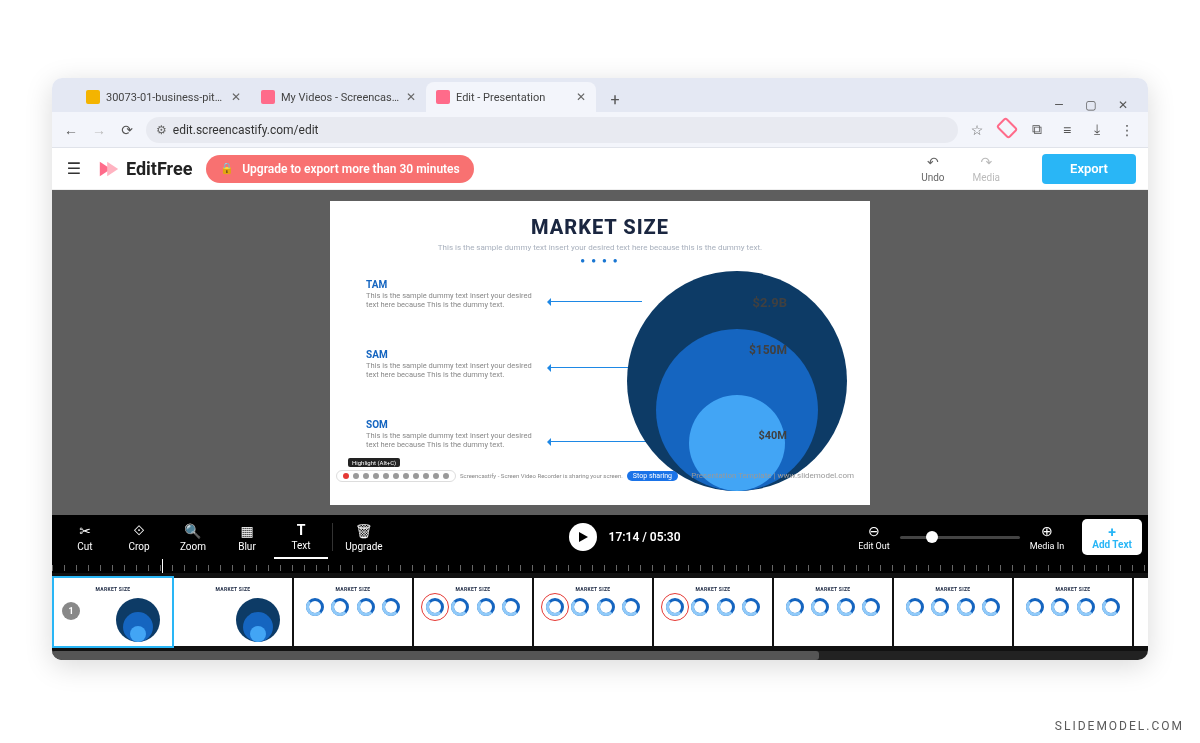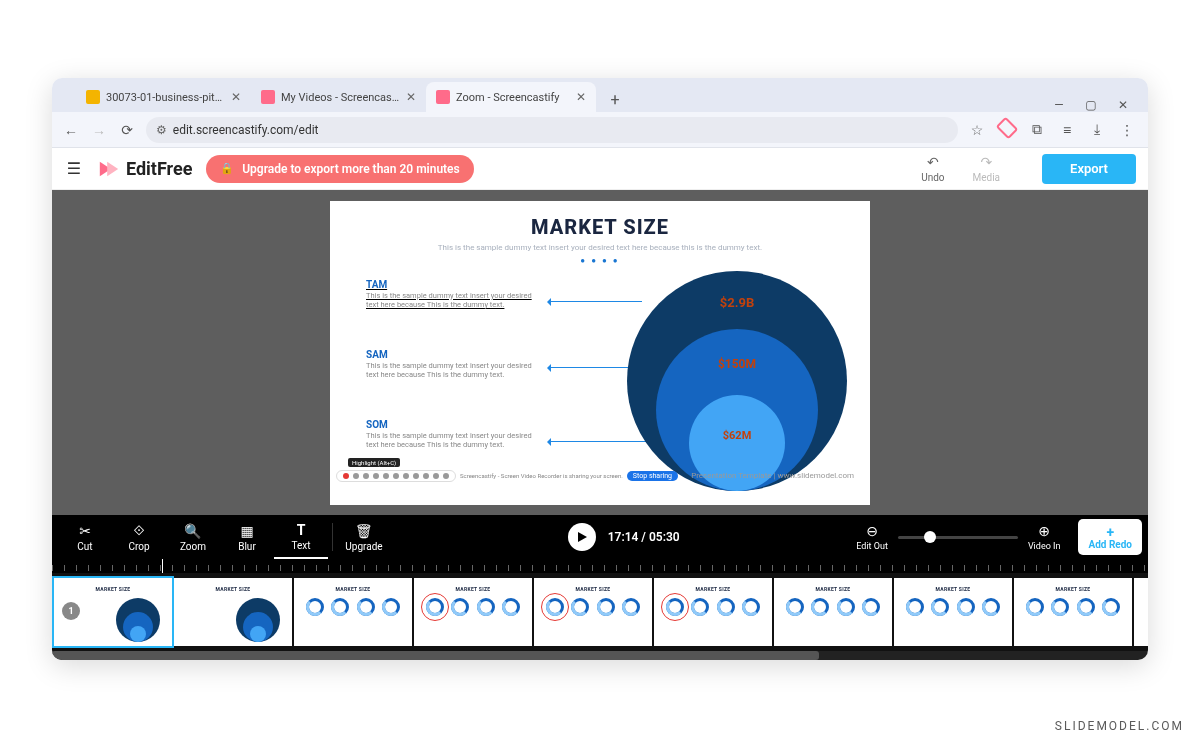--- a/index.html
+++ b/index.html
@@ -45,35 +45,35 @@
   
   .canvas-area { flex:1; background:#5e5e5e; display:flex; align-items:center; justify-content:center; min-height:0; }
   .slide { width:540px; height:304px; background:#fff; position:relative; font-family: Arial, sans-serif; }
   .slide-title { text-align:center; font-weight:800; font-size:20px; letter-spacing:1px; color:#1a2640; padding-top:14px; }
   .slide-sub { text-align:center; font-size:8px; color:#a8b0bd; margin-top:4px; }
   .dots { text-align:center; margin-top:4px; color:#1976d2; font-size:8px; letter-spacing:2px; }
   .slide-body { position:relative; height:230px; }
   .seg { position:absolute; width:170px; }
   .seg-label { font-size:10px; font-weight:700; color:#1565c0; }
   .seg-text { font-size:7.5px; color:#888; line-height:1.3; margin-top:1px; }
-  .seg1 { top:14px; left:36px;text-decoration:underline; }
+  .seg1 { top:14px; left:36px; }
   .seg2 { top:84px; left:36px; }
   .seg3 { top:154px; left:36px; }
   .arrow { position:absolute; height:1px; background:#1e88e5; }
   .arrow::before { content:""; position:absolute; left:-5px; top:-3px; border:4px solid transparent; border-right-color:#1e88e5; }
   .a1 { top:36px; left:218px; width:94px; }
   .a2 { top:102px; left:218px; width:108px; }
   .a3 { top:176px; left:218px; width:126px; }
   .circles { position:absolute; left:292px; top:6px; width:230px; height:222px; }
   .c-outer { position:absolute; width:220px; height:220px; border-radius:50%; background:#0d3b66; left:5px; top:0; }
   .c-mid { position:absolute; width:162px; height:162px; border-radius:50%; background:#1565c0; left:34px; top:58px; }
   .c-inner { position:absolute; width:96px; height:96px; border-radius:50%; background:#42a5f5; left:67px; top:124px; }
-  .cval { position:absolute; color:#c2410c; font-weight:700; font-size:13px; width:100px; text-align:center; }
+  .cval { position:absolute; color:#404040; font-weight:700; font-size:13px; width:100px; text-align:right; }
   .v1 { left:65px; top:24px; }
-  .v2 { left:65px; top:86px; font-size:12px; }
+  .v2 { left:65px; top:72px; font-size:12px; }
   .v3 { left:65px; top:158px; font-size:11px; }
   .rec-toolbar { position:absolute; bottom:8px; left:6px; right:6px; height:22px; display:flex; align-items:center; gap:4px; font-size:7px; color:#888; }
   .rec-toolbar .tb { background:#fff; border:1px solid #ddd; border-radius:11px; padding:2px 6px; display:flex; gap:4px; align-items:center; }
   .tb-dot { width:6px; height:6px; border-radius:50%; background:#999; }
   .rec-dot { background:#e53935; }
   .tooltip-tag { position:absolute; bottom:28px; left:18px; background:#222; color:#fff; font-size:6px; padding:1px 4px; border-radius:2px; }
   .stop-share { background:#1a73e8; color:#fff; border-radius:10px; padding:1px 6px; font-size:7px; }
   .tmpl-text { font-size:8px; color:#999; margin-left:auto; margin-right:10px; }
 
   
@@ -130,21 +130,21 @@
       <span class="title">30073-01-business-pitch-deck</span>
       <span class="close">✕</span>
     </div>
     <div class="tab">
       <span class="favicon" style="background:#ff6b8a;"></span>
       <span class="title">My Videos - Screencastify</span>
       <span class="close">✕</span>
     </div>
     <div class="tab active">
       <span class="favicon" style="background:#ff6b8a;"></span>
-      <span class="title">Zoom - Screencastify</span>
+      <span class="title">Edit - Presentation</span>
       <span class="close">✕</span>
     </div>
     <div class="newtab">+</div>
     <div class="win-controls">
       <span>—</span>
       <span>▢</span>
       <span>✕</span>
     </div>
   </div>
 
@@ -172,21 +172,21 @@
       <span class="brand-logo">
         <svg viewBox="0 0 24 24">
             <polygon points="2,4 14,12 2,20" fill="#ff6b8a"></polygon>
             <polygon points="10,4 22,12 10,20" fill="#ffb3c1"></polygon>
           </svg>
       </span>
       <span>EditFree</span>
     </div>
     <div class="upgrade-btn">
       <span class="lock">🔒</span>
-      <span>Upgrade to export more than 20 minutes</span>
+      <span>Upgrade to export more than 30 minutes</span>
     </div>
     <div class="hdr-spacer"></div>
     <div class="undo-redo">
       <div class="ur-item">
         <span style="font-size:14px;">↶</span>
         <span>Undo</span>
       </div>
       <div class="ur-item ur-redo">
         <span style="font-size:14px;">↷</span>
         <span>Media</span>
@@ -217,21 +217,21 @@
         </div>
         <div class="arrow a1"></div>
         <div class="arrow a2"></div>
         <div class="arrow a3"></div>
         <div class="circles">
           <div class="c-outer"></div>
           <div class="c-mid"></div>
           <div class="c-inner"></div>
           <div class="cval v1">$2.9B</div>
           <div class="cval v2">$150M</div>
-          <div class="cval v3">$62M</div>
+          <div class="cval v3">$40M</div>
         </div>
         <div class="tooltip-tag">Highlight (Alt+C)</div>
         <div class="rec-toolbar">
           <div class="tb">
             <span class="tb-dot rec-dot"></span>
             <span class="tb-dot"></span>
             <span class="tb-dot"></span>
             <span class="tb-dot"></span>
             <span class="tb-dot"></span>
             <span class="tb-dot"></span>
@@ -290,27 +290,27 @@
     <div class="zoom-area">
       <div class="zoom-lbl">
         <span style="font-size:14px;">⊖</span>
         <span>Edit Out</span>
       </div>
       <div class="slider">
         <div class="slider-thumb"></div>
       </div>
       <div class="zoom-lbl">
         <span style="font-size:14px;">⊕</span>
-        <span>Video In</span>
+        <span>Media In</span>
       </div>
     </div>
 
     <div class="add-media">
       <span class="plus">+</span>
-      <span>Add Redo</span>
+      <span>Add Text</span>
     </div>
   </div>
 
   <div class="ruler">
     <div class="playhead"></div>
   </div>
 
   <div class="timeline">
     <div class="thumb sel">
       <div class="thumb-content">

